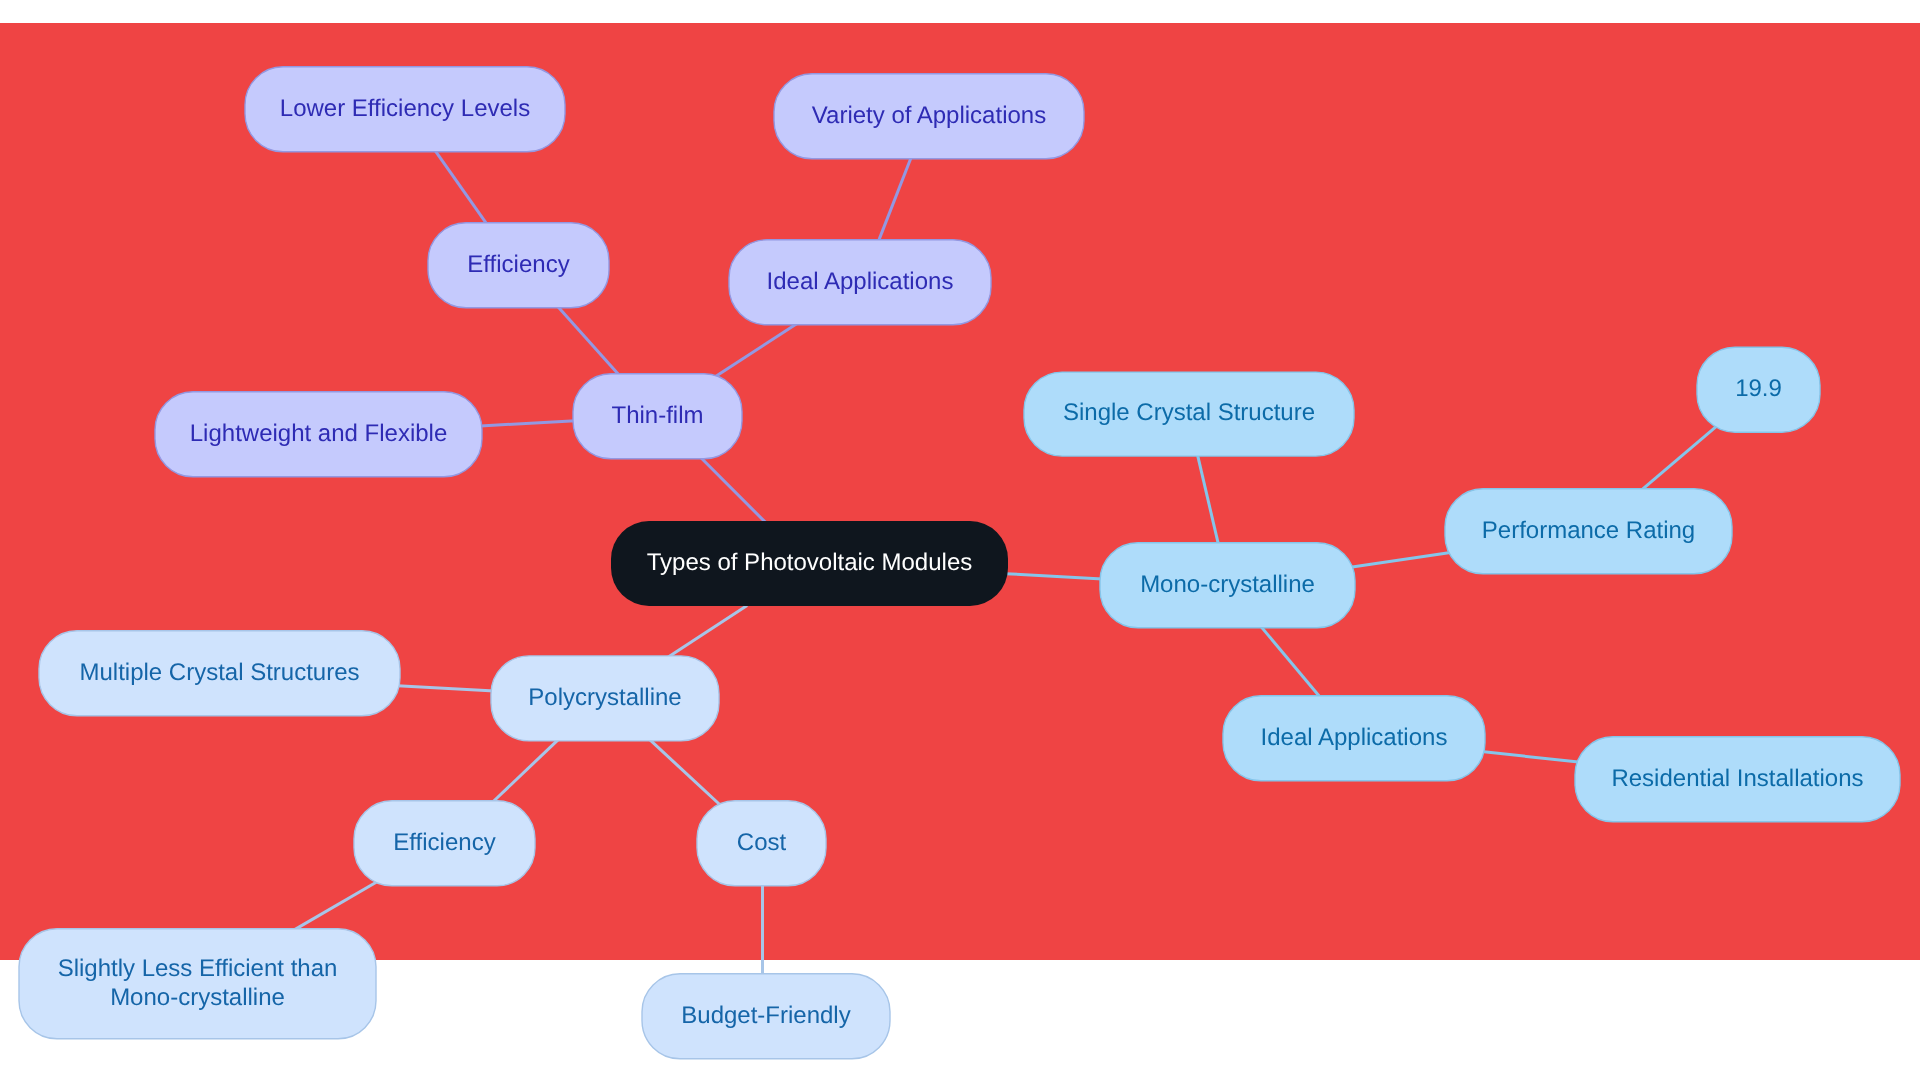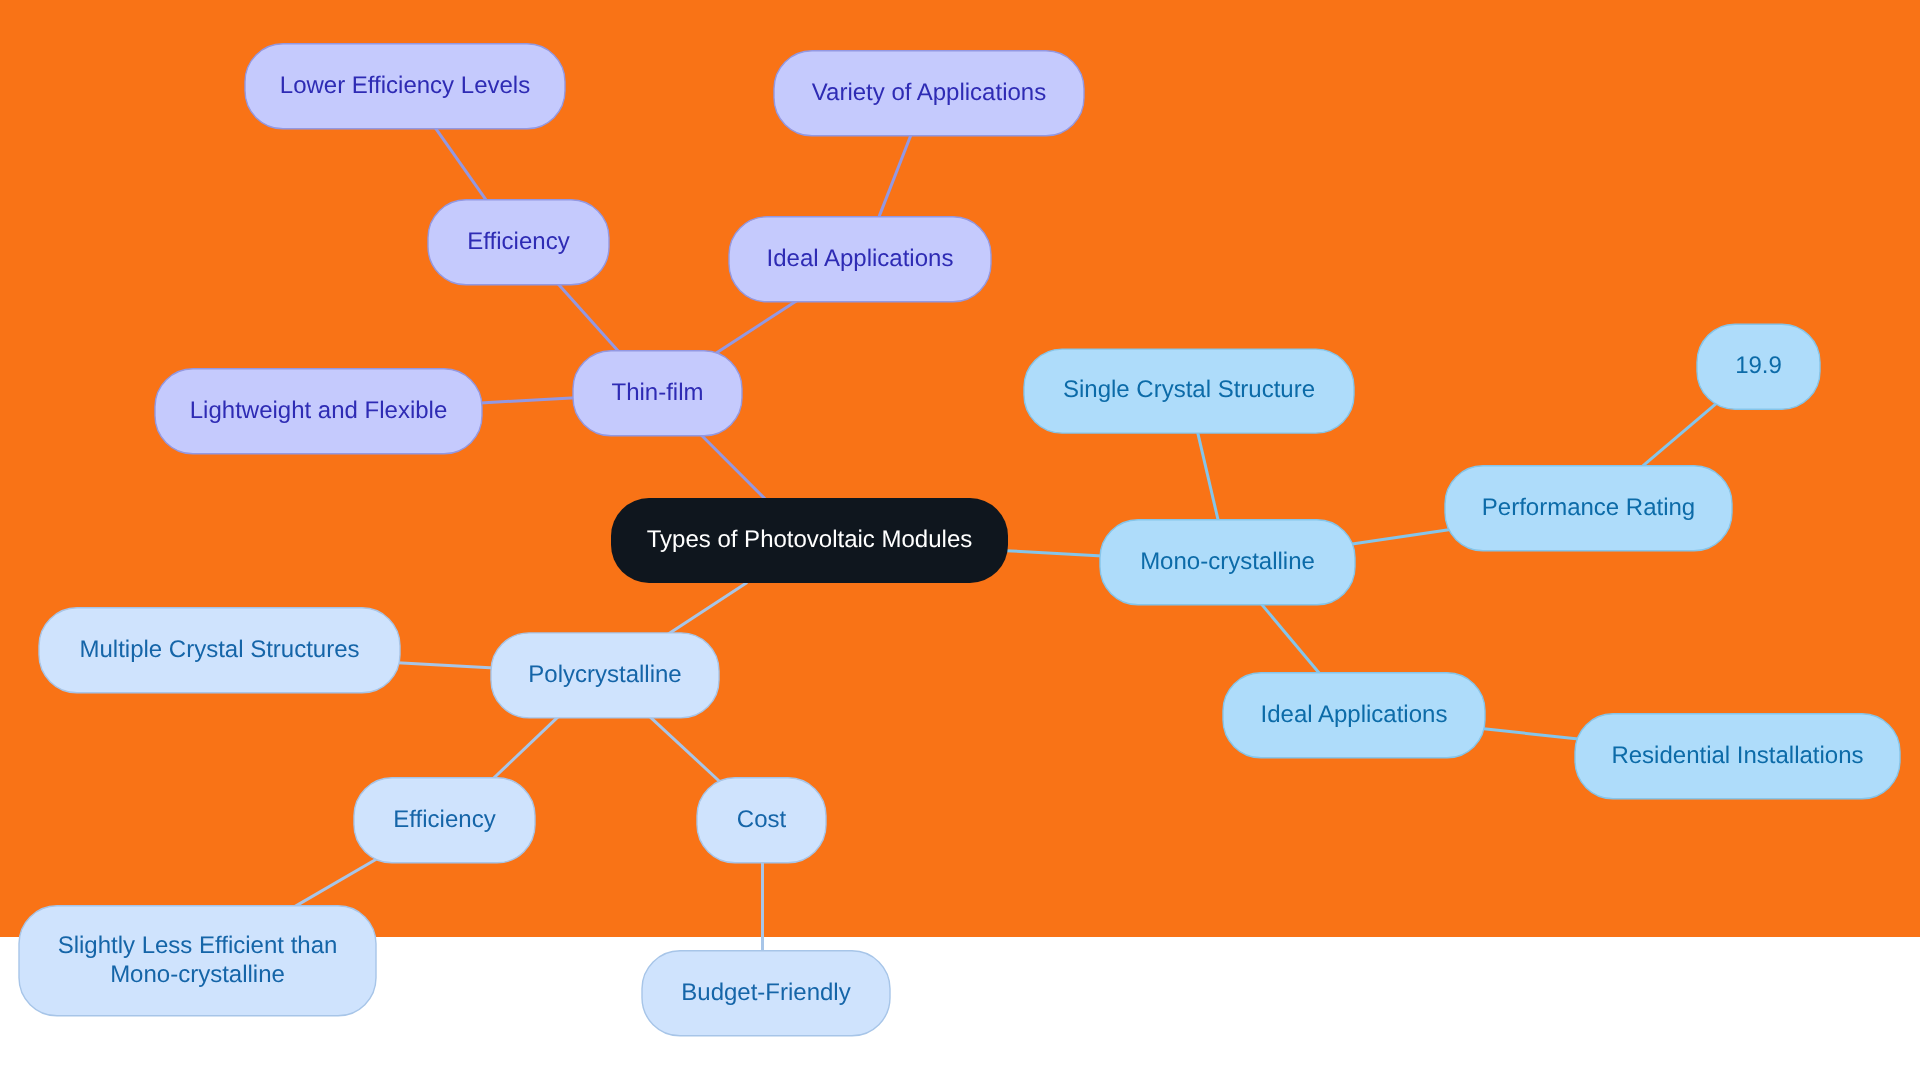--- a/index.html
+++ b/index.html
@@ -18,21 +18,22 @@
   }
   svg text {
     -webkit-font-smoothing: antialiased;
     text-rendering: geometricPrecision;
   }
   svg.layer { will-change: transform; }
   #mindmap-canvas {
     position: relative;
     width: 1920px;
     height: 937px;
-    background: #f97316;
+    background: #ef4444;
+    margin-top: 23px;
   }
   svg.layer {
     position: absolute;
     left: 0;
     top: 0;
     width: 1920px;
     height: 1083px;
     overflow: visible;
   }
   .edge { fill: none; stroke-linecap: butt; }

